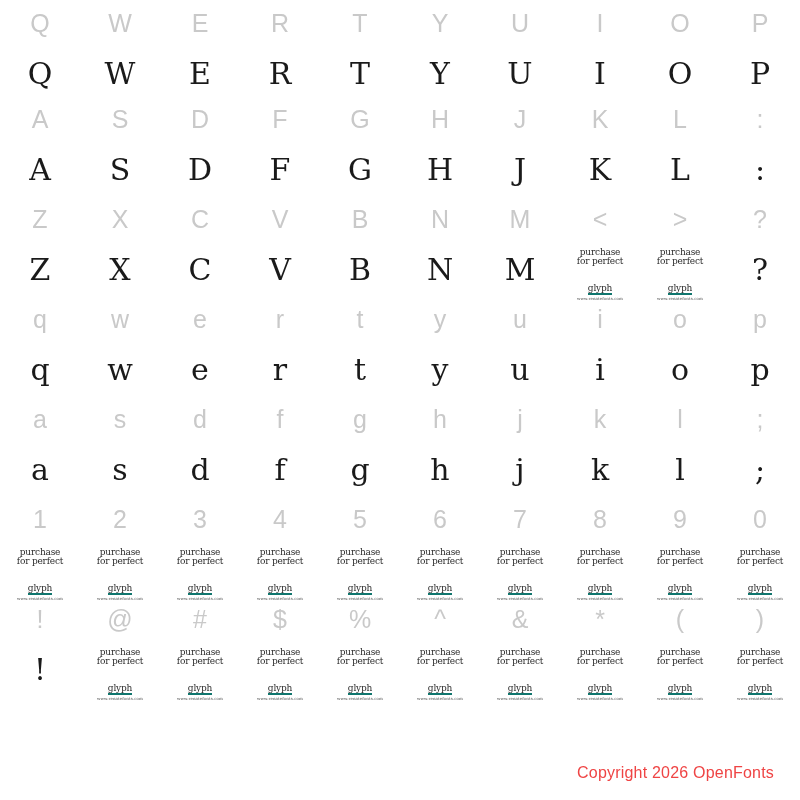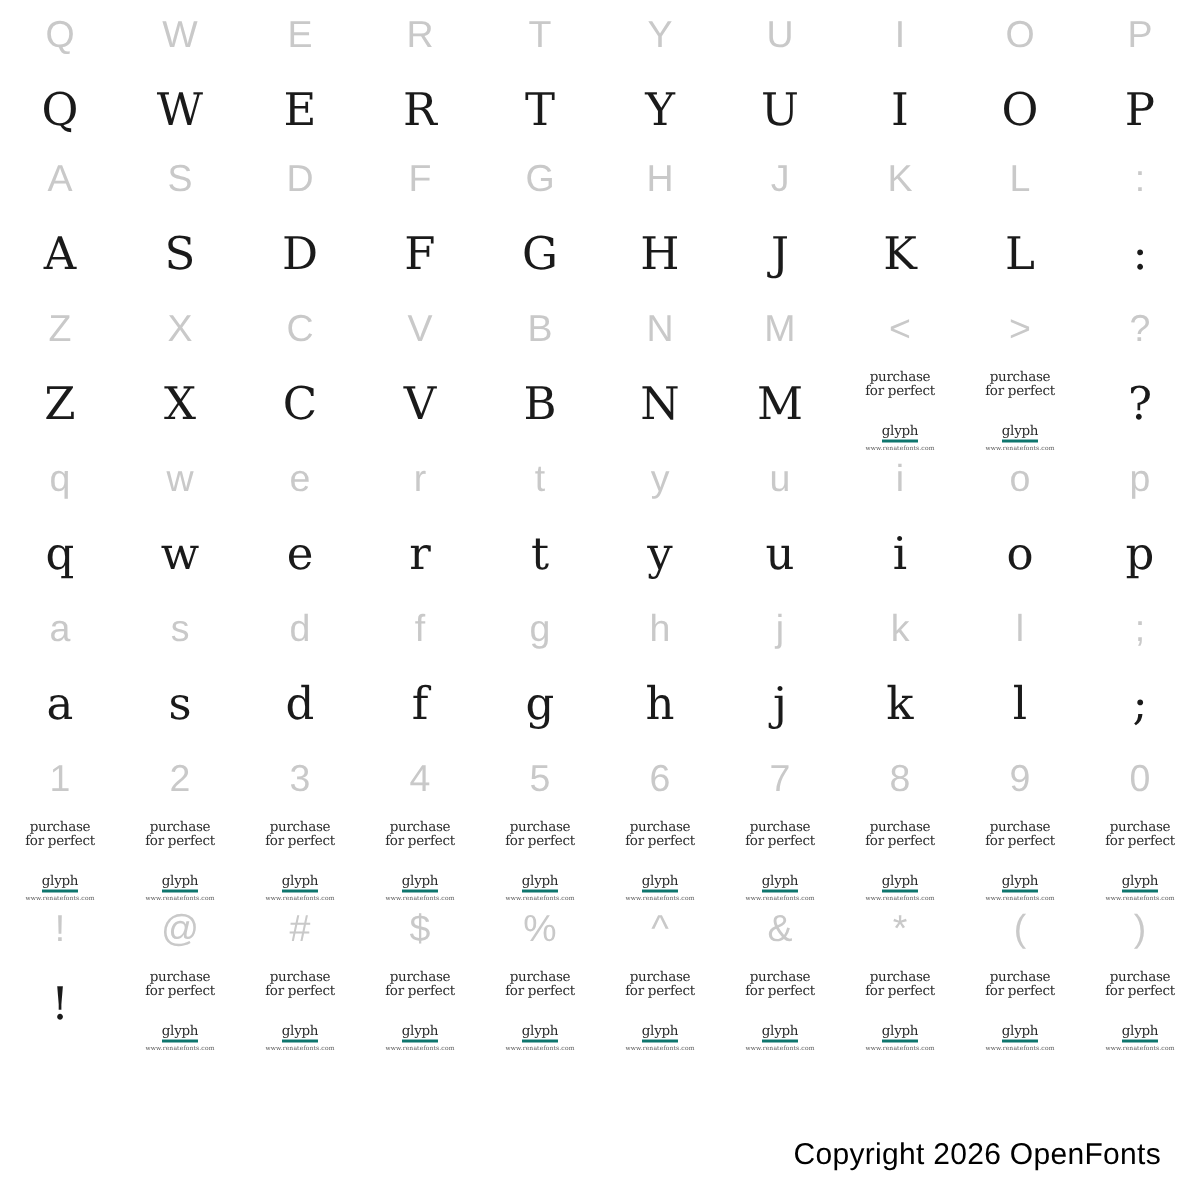--- a/index.html
+++ b/index.html
@@ -84,22 +84,22 @@
   .glyph-row .cell.notice-cell {
     line-height: 1;
     padding-top: 10px;
     box-sizing: border-box;
     height: 56px;
   }
   #copyright {
     position: absolute;
     right: 26px;
     bottom: 18px;
-    font-size: 20px;
-    color: #000000;
+    font-size: 16px;
+    color: #ef4444;
     font-family: "Liberation Sans", sans-serif;
     letter-spacing: 0.2px;
     margin-left: 48px;
   }
 </style>
 </head>
 <body>
 
 <div id="sheet">
     <div class="row ref-row" style="top: 0px;">

